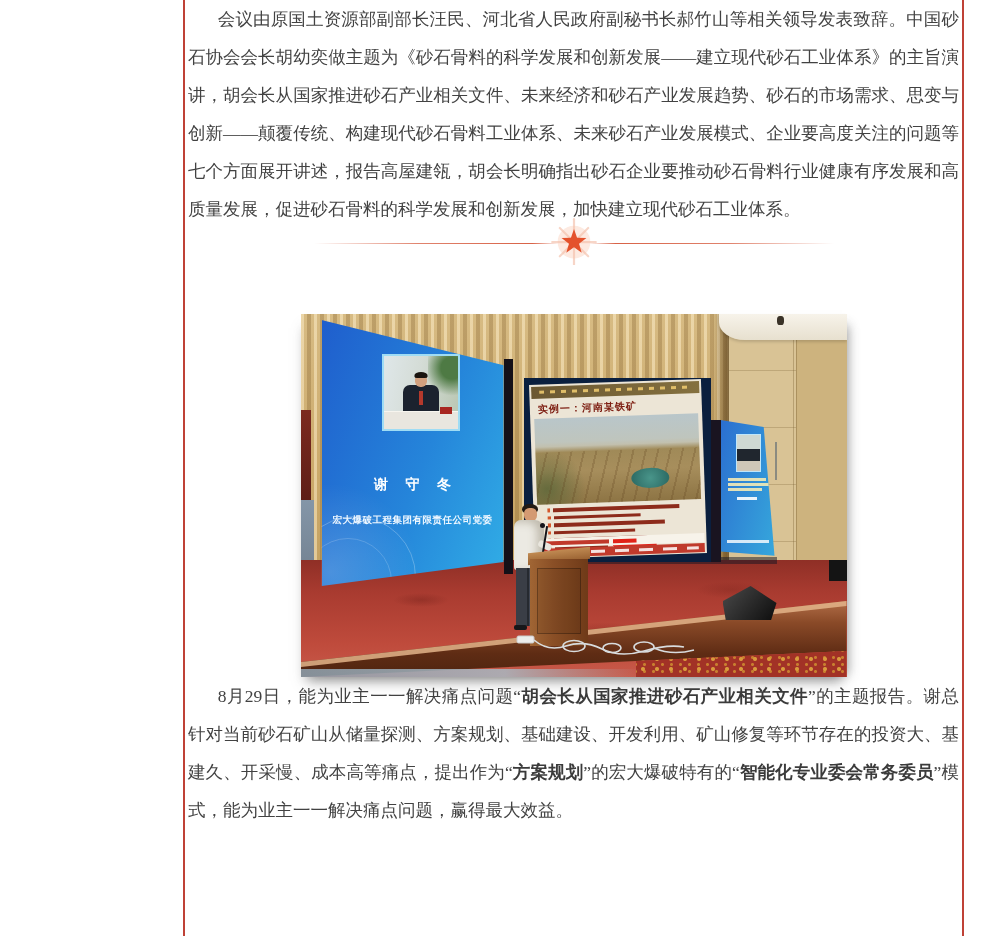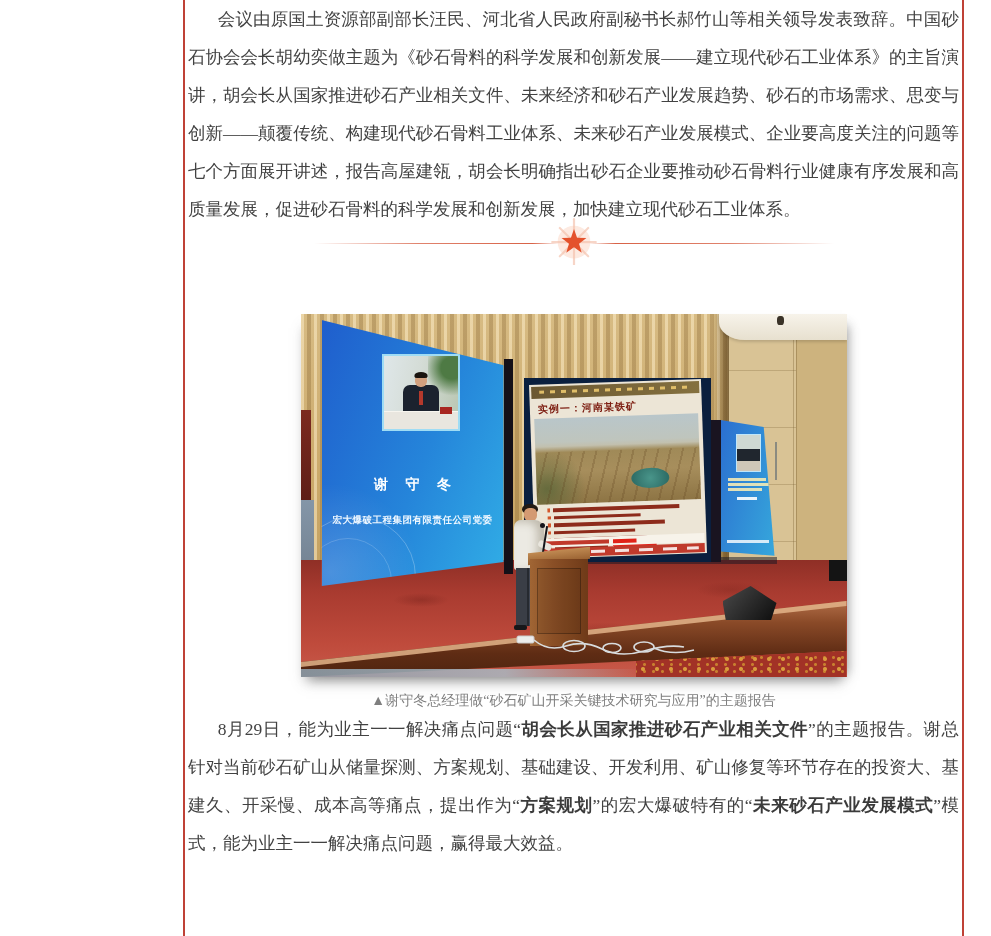--- a/index.html
+++ b/index.html
@@ -313,20 +313,19 @@
         <rect x="1" y="8" width="17" height="7" rx="1.5" fill="#ececec" stroke="#c9c9c9" stroke-width="1"></rect>
         <g fill="none" stroke="#d8dcde" stroke-width="1.6">
           <path d="M18,12 q14,12 32,6 t36,3 t42,2 t40,-4"></path>
           <ellipse cx="58" cy="18" rx="11" ry="5.5"></ellipse>
           <ellipse cx="96" cy="20" rx="9" ry="4.5"></ellipse>
           <ellipse cx="128" cy="19" rx="10" ry="5"></ellipse>
           <path d="M138,20 q18,8 40,2"></path>
         </g>
       </svg>
     </div>
-    <figcaption>▲谢守冬总经理做“砂石矿山开采关键技术研究与应用”的主题报告</figcaption>
   </figure>
 
   <p class="body p2">
-    <span>8月29日，能为业主一一解决痛点问题“</span><strong>胡会长从国家推进砂石产业相关文件</strong><span>”的主题报告。谢总针对当前砂石矿山从储量探测、方案规划、基础建设、开发利用、矿山修复等环节存在的投资大、基建久、开采慢、成本高等痛点，提出作为“</span><strong>方案规划</strong><span>”的宏大爆破特有的“</span><strong>未来砂石产业发展模式</strong><span>”模式，能为业主一一解决痛点问题，赢得最大效益。</span>
+    <span>8月29日，能为业主一一解决痛点问题“</span><strong>胡会长从国家推进砂石产业相关文件</strong><span>”的主题报告。谢总针对当前砂石矿山从储量探测、方案规划、基础建设、开发利用、矿山修复等环节存在的投资大、基建久、开采慢、成本高等痛点，提出作为“</span><strong>方案规划</strong><span>”的宏大爆破特有的“</span><strong>智能化专业委会常务委员</strong><span>”模式，能为业主一一解决痛点问题，赢得最大效益。</span>
   </p>
 
 </div>
 
 </body></html>

